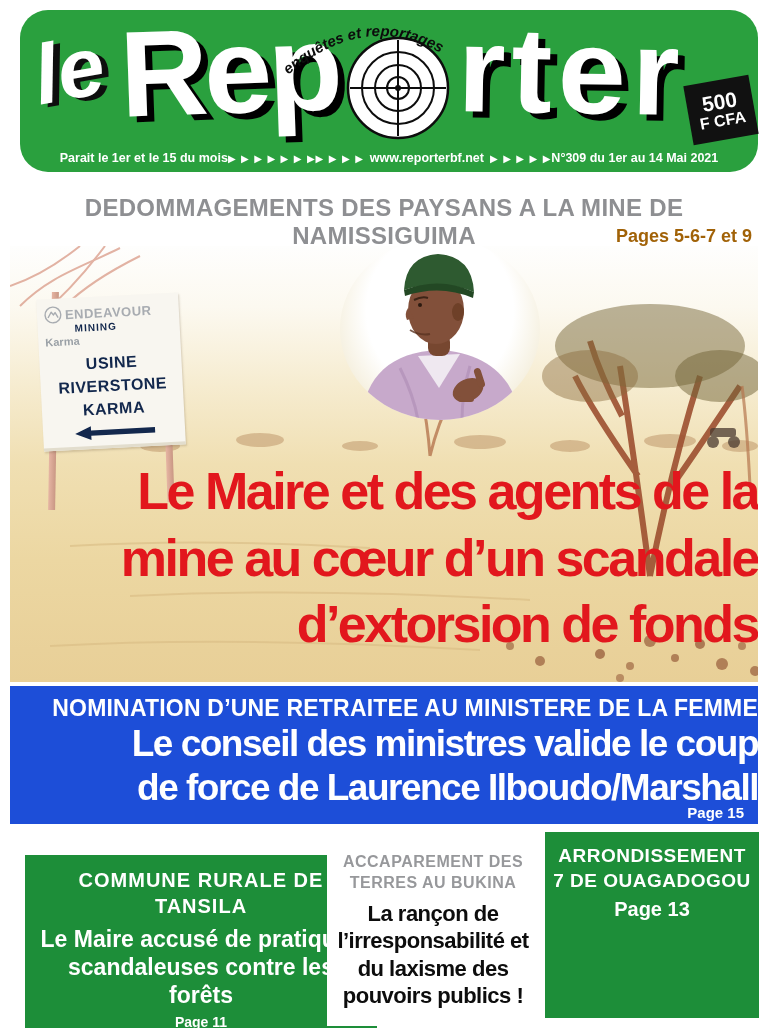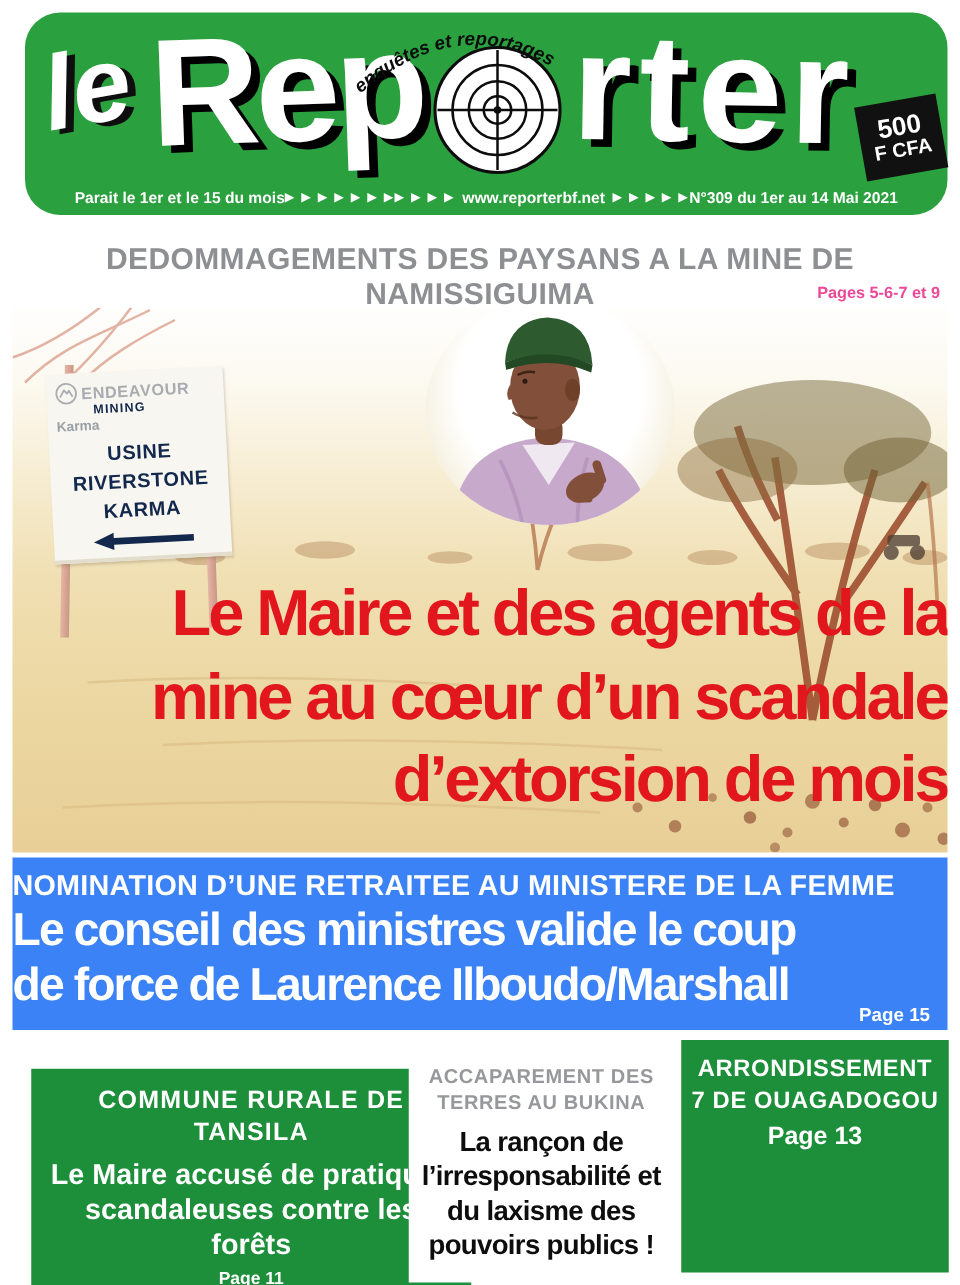--- a/index.html
+++ b/index.html
@@ -42,22 +42,22 @@
   }
   .arrows { font-family:"DejaVu Sans", sans-serif; font-size:10px; letter-spacing:1px; }
   .strip .grp { display:flex; gap:6px; align-items:center; }
 
   
   .lead-kicker {
     position:absolute; left:0; top:194px; width:100%; text-align:center;
     color:#8e8f92; font-size:24px; font-weight:bold; letter-spacing:0.3px;
   }
   .lead-pages {
-    position:absolute; right:16px; top:226px; color:#ec4899;
-    font-size:13px; font-weight:bold;
+    position:absolute; right:16px; top:226px; color:#a16207;
+    font-size:18px; font-weight:bold;
   }
 
   
   .photo {
     position:absolute; left:10px; top:246px; width:748px; height:436px;
     background:linear-gradient(#fefefd 0%, #fcf9f0 14%, #f6ecd0 32%,
                #f0dfb2 50%, #ecd7a2 72%, #e8cf97 100%);
     overflow:hidden;
   }
   .scene { position:absolute; left:0; top:0; }
@@ -91,21 +91,21 @@
   
   .red-headline {
     position:absolute; left:0; top:212px; width:100%; z-index:5;
     text-align:right; color:#e2171d; font-weight:bold;
     font-size:52px; letter-spacing:-2.5px; line-height:1.28;
   }
 
   
   .blue-banner {
     position:absolute; left:10px; top:686px; width:748px; height:138px;
-    background:#3b82f6; color:#fff; text-align:left;
+    background:#1d4ed8; color:#fff; text-align:right;
   }
   .blue-kicker { padding-top:9px; font-size:23px; font-weight:bold; letter-spacing:.2px; }
   .blue-headline { font-size:37px; font-weight:bold; letter-spacing:-1.5px; line-height:1.2; }
   .blue-page { position:absolute; right:14px; bottom:3px; font-size:15px; font-weight:bold; }
 
   
   .boxes { position:absolute; left:0; top:832px; width:768px; height:196px; }
   .box { position:absolute; text-align:center; }
   .box.green { background:#1d8e39; color:#fff; }
   .box1 { left:25px; top:0; width:352px; height:180px; padding:12px 12px 0;margin-top:23px; }
@@ -287,21 +287,21 @@
           <ellipse cx="128" cy="152" rx="16" ry="11" transform="rotate(-25 128 152)"></ellipse>
           <rect x="136" y="130" width="7" height="20" rx="3.5" transform="rotate(-18 139 140)"></rect>
           <rect x="118" y="158" width="16" height="6" rx="3"></rect>
         </g>
       </svg>
     </div>
 
     <div class="red-headline">
       <div>Le Maire et des agents de la</div>
       <div>mine au cœur d’un scandale</div>
-      <div>d’extorsion de mois</div>
+      <div>d’extorsion de fonds</div>
     </div>
   </div>
 
   <div class="blue-banner">
     <div class="blue-kicker">NOMINATION D’UNE RETRAITEE AU MINISTERE DE LA FEMME</div>
     <div class="blue-headline">Le conseil des ministres valide le coup</div>
     <div class="blue-headline">de force de Laurence Ilboudo/Marshall</div>
     <div class="blue-page">Page 15</div>
   </div>
 

